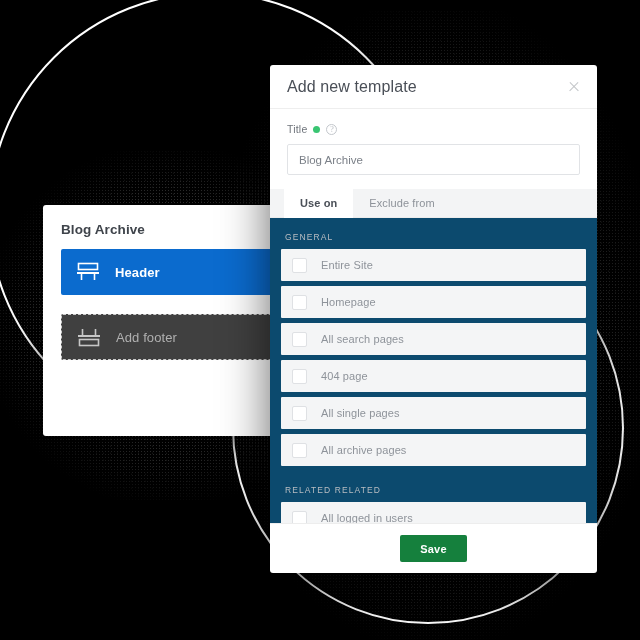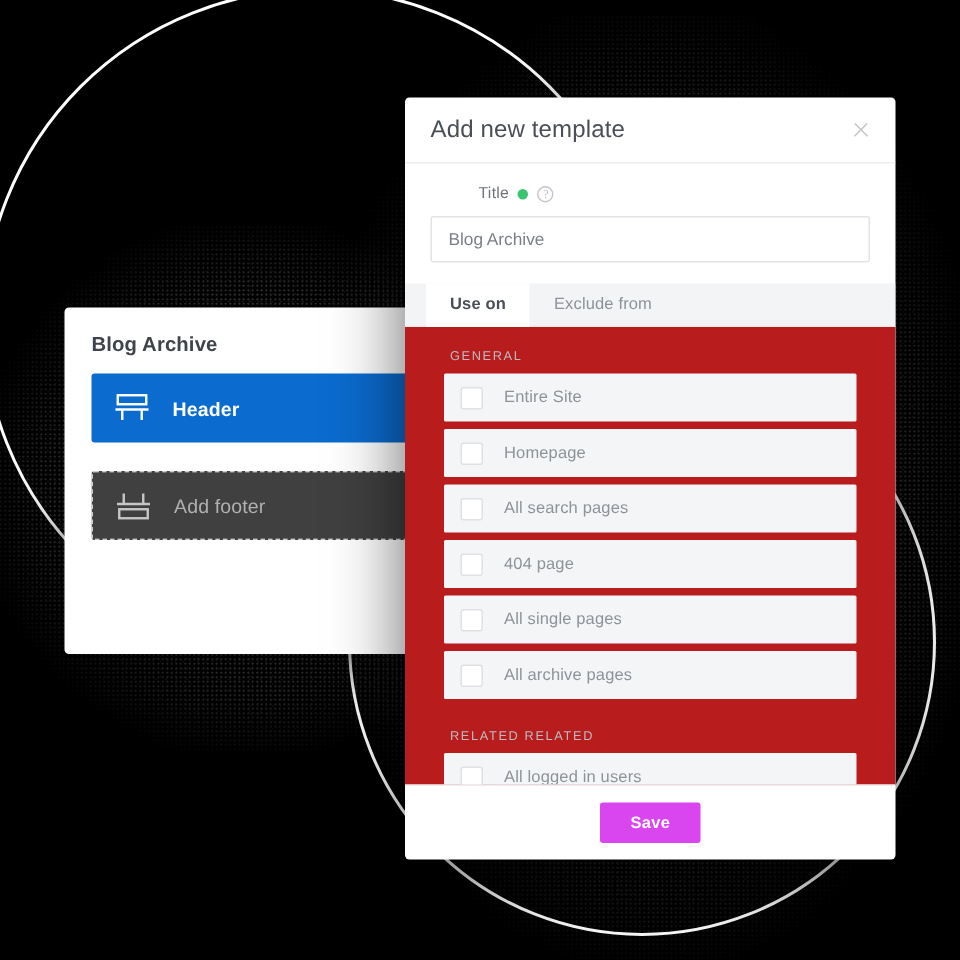--- a/index.html
+++ b/index.html
@@ -192,21 +192,20 @@
   #close-icon:before { transform: rotate(45deg); }
   #close-icon:after  { transform: rotate(-45deg); }
 
   #title-block { padding: 14px 17px 14px 17px; }
 
   #title-row {
     display: flex;
     align-items: center;
     gap: 6px;
     margin-bottom: 9px;
-    margin-left: 32px;
   }
 
   #title-label {
     font-size: 10.5px;
     color: #6f747b;
     letter-spacing: .2px;
   }
 
   #required-dot {
     width: 7px; height: 7px;
@@ -262,22 +261,22 @@
   .tab.active {
     background: #ffffff;
     color: #4a4f57;
     font-weight: bold;
   }
 
   
   #modal-body {
     flex: 1 1 auto;
     overflow: hidden;
-    background: #b91c1c;
-    padding: 0 26px;
+    background: #0c4a6e;
+    padding: 0 11px;
   }
 
   .group-label {
     font-size: 8.5px;
     color: #b9bdc2;
     letter-spacing: 1.1px;
     padding: 14px 4px 7px 4px;
   }
 
   .opt-row {
@@ -310,21 +309,21 @@
   #modal-footer {
     flex: 0 0 50px;
     height: 50px;
     border-top: 1px solid #ededed;
     display: flex;
     align-items: center;
     justify-content: center;
   }
 
   #save-button {
-    background: #d946ef;
+    background: #15803d;
     color: #ffffff;
     border: none;
     border-radius: 2px;
     font-size: 11px;
     font-weight: bold;
     font-family: "Liberation Sans", sans-serif;
     padding: 0 20px;
     height: 27px;
     cursor: pointer;
     letter-spacing: .2px;

